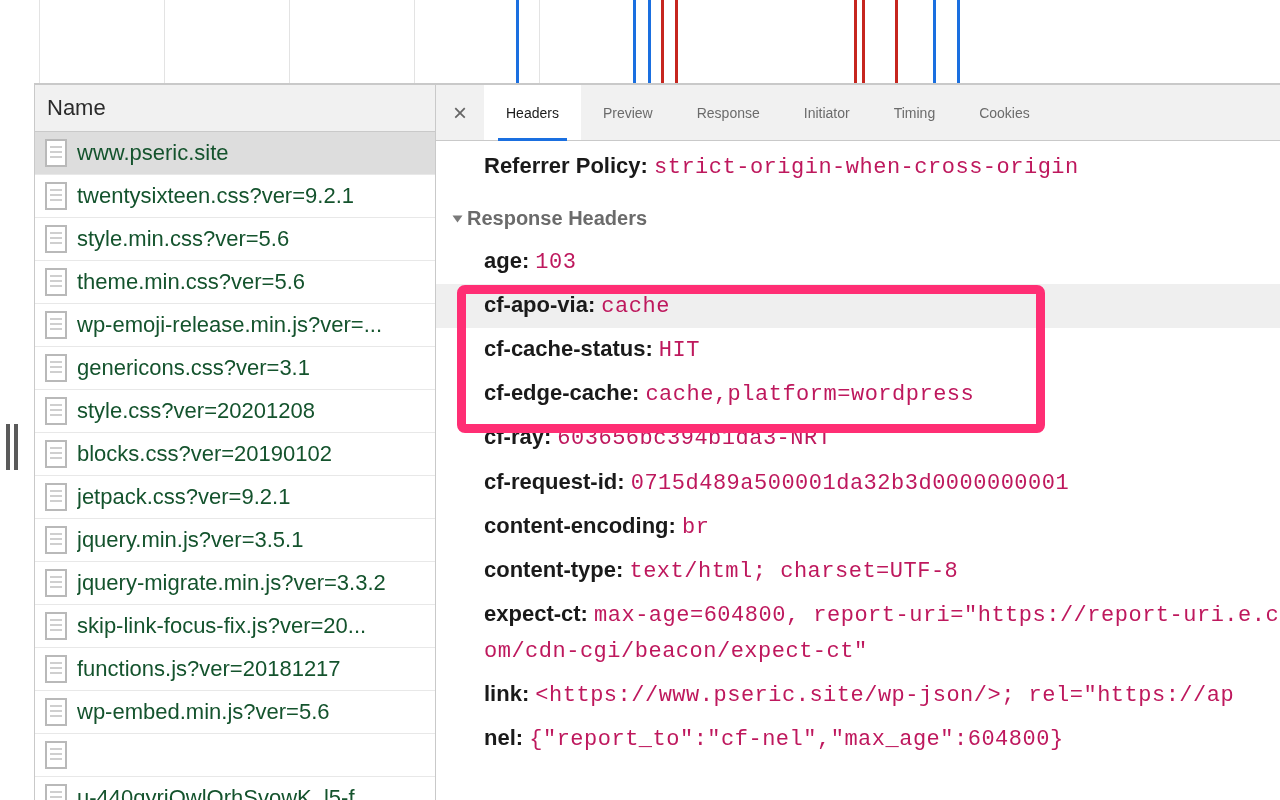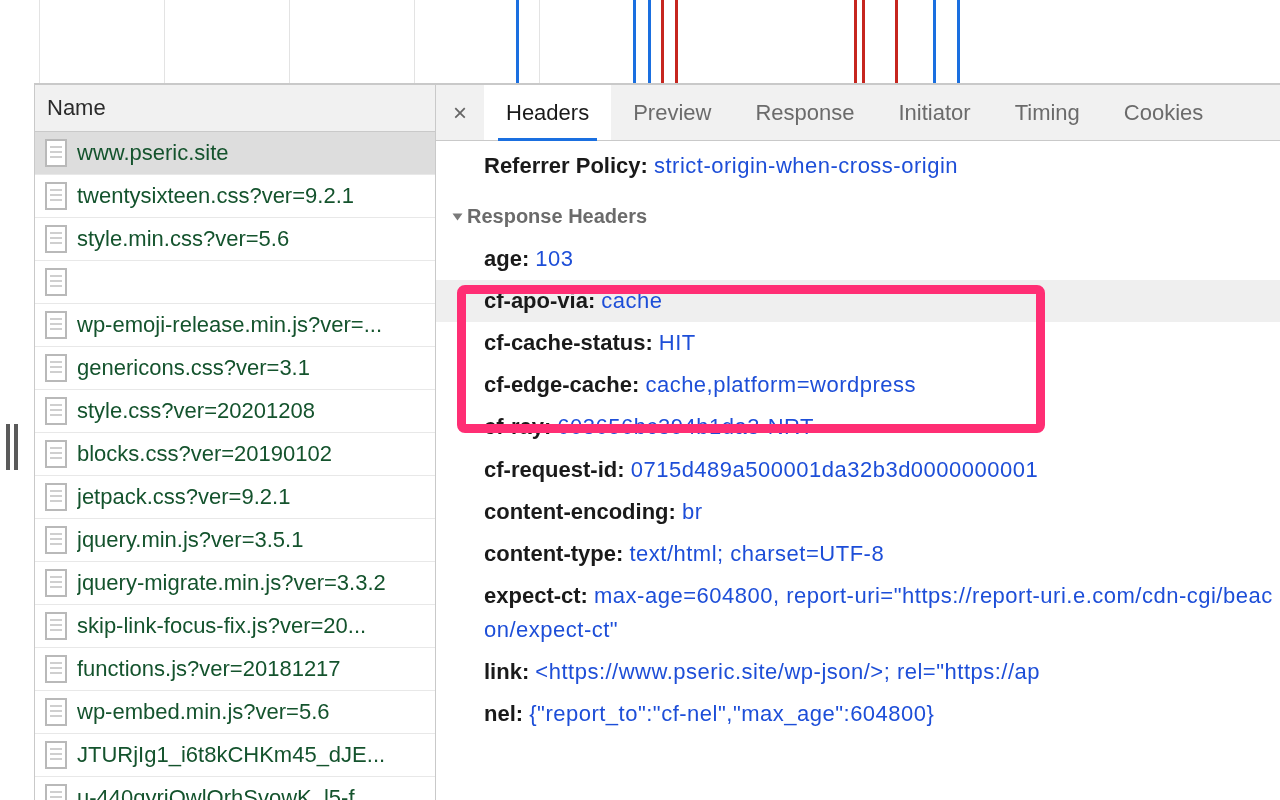--- a/index.html
+++ b/index.html
@@ -67,36 +67,36 @@
   }
   .tab-bar {
     display: flex; align-items: stretch; background: #f1f1f1;
     border-bottom: 1px solid #c9c9c9; height: 56px;
   }
   .close-btn {
     width: 48px; display: flex; align-items: center; justify-content: center;
     font-size: 24px; color: #666; cursor: pointer;
   }
   .tab {
-    padding: 8px 22px; display: flex; align-items: center; font-size: 22px;
+    padding: 8px 22px; display: flex; align-items: center; font-size: 14px;
     color: #6b6b6b; cursor: pointer; position: relative;
   }
   .tab.active { background: #fff; color: #1a1a1a; }
   .tab.active::after {
     content: ""; position: absolute; left: 14px; right: 14px; bottom: -1px;
     height: 3px; background: #1a6fe0;
   }
   .detail-body { flex: 1; overflow: hidden; padding: 4px 0 0 0; position: relative; }
   .hdr-line {
     padding: 4px 0 4px 48px; font-size: 22px; line-height: 1.55;
     word-break: break-all;
   }
   .hdr-line.highlight-row { background: #efefef; }
   .hdr-line .k { font-weight: 700; }
-  .hdr-line .v { font-family: Liberation Sans, sans-serif; color: #1d4ed8; letter-spacing: 0.5px; }
+  .hdr-line .v { font-family: Liberation Mono, monospace; color: #be185d; letter-spacing: 0.5px; }
   .section-title {
     display: flex; align-items: center; gap: 6px;
     padding: 18px 0 10px 18px; font-size: 20px; font-weight: 700; color: #6b6b6b;
   }
   .tri {
     width: 0; height: 0; border-left: 7px solid #7a7a7a;
     border-top: 5px solid transparent; border-bottom: 5px solid transparent;
     transform: rotate(90deg);
   }
   .highlight-box {
@@ -143,20 +143,21 @@
           <div class="file-row">
             <div class="file-icon"></div>
             <div class="file-label">twentysixteen.css?ver=9.2.1</div>
           </div>
           <div class="file-row">
             <div class="file-icon"></div>
             <div class="file-label">style.min.css?ver=5.6</div>
           </div>
           <div class="file-row">
             <div class="file-icon"></div>
+            <div class="file-label">theme.min.css?ver=5.6</div>
           </div>
           <div class="file-row">
             <div class="file-icon"></div>
             <div class="file-label">wp-emoji-release.min.js?ver=...</div>
           </div>
           <div class="file-row">
             <div class="file-icon"></div>
             <div class="file-label">genericons.css?ver=3.1</div>
           </div>
           <div class="file-row">
@@ -186,21 +187,20 @@
           <div class="file-row">
             <div class="file-icon"></div>
             <div class="file-label">functions.js?ver=20181217</div>
           </div>
           <div class="file-row">
             <div class="file-icon"></div>
             <div class="file-label">wp-embed.min.js?ver=5.6</div>
           </div>
           <div class="file-row">
             <div class="file-icon"></div>
-            <div class="file-label">JTURjIg1_i6t8kCHKm45_dJE...</div>
           </div>
           <div class="file-row">
             <div class="file-icon"></div>
             <div class="file-label">u-440qyriQwlOrhSvowK_l5-f...</div>
           </div>
         </div>
     </div>
 
     <div class="detail-panel">
       <div class="tab-bar">

